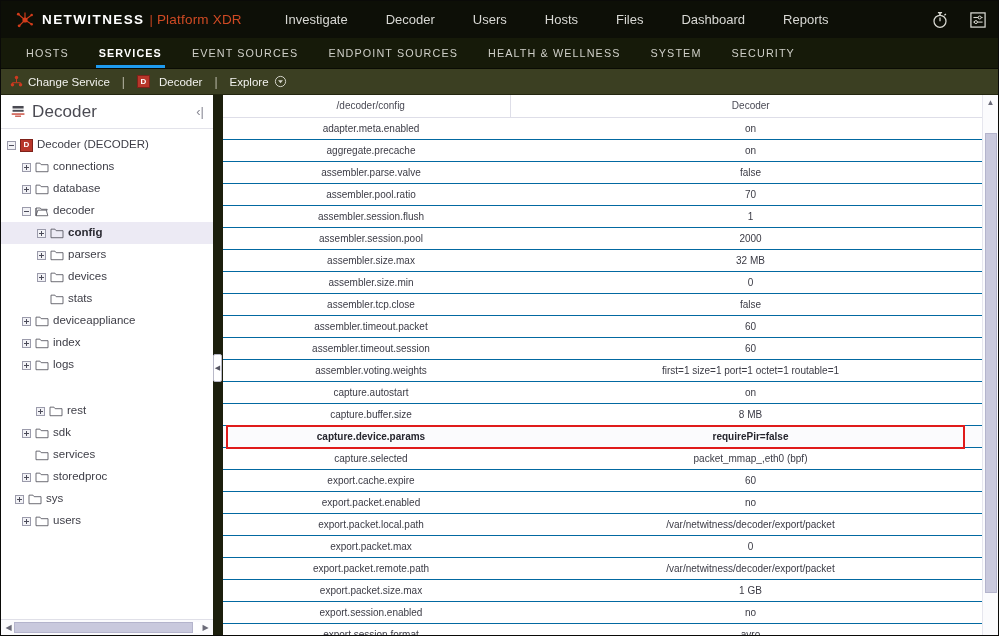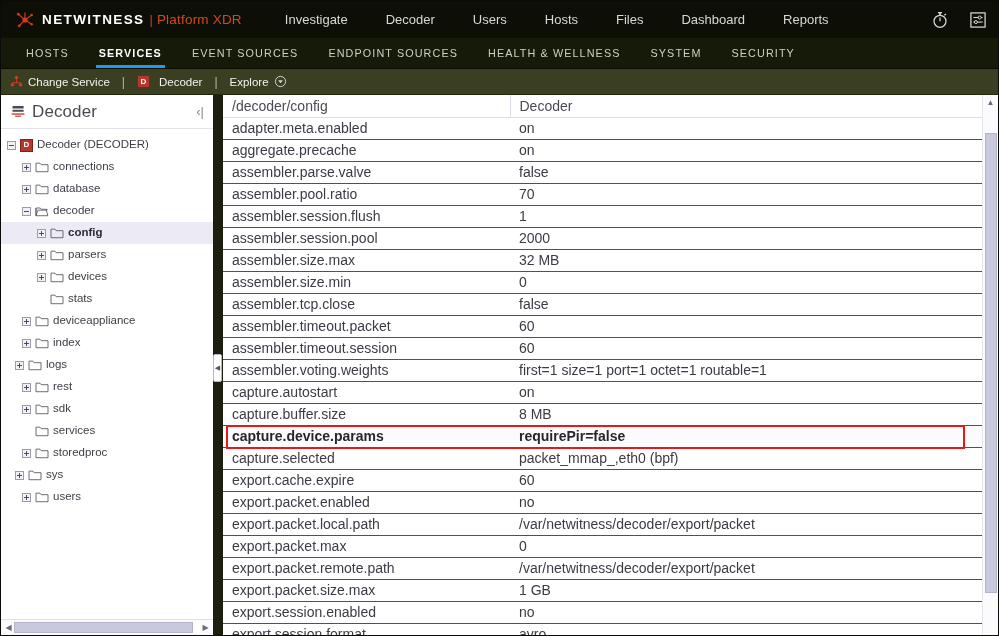--- a/index.html
+++ b/index.html
@@ -177,22 +177,22 @@
   .main {
     flex: 1 1 auto; min-width: 0; background: #fff;
     display: flex; flex-direction: column; min-height: 0;
     position: relative;
   }
   .table-wrap { flex: 1 1 auto; min-height: 0; overflow: hidden; position: relative; }
   table.cfg { width: 100%; border-collapse: collapse; table-layout: fixed; }
   table.cfg col.c1 { width: 287px; }
   table.cfg col.c2 { width: auto; }
   table.cfg th, table.cfg td {
-    font-size: 14px; color: #3b3b45; font-weight: 400;
-    text-align: left; padding: 0 0 0 9px;
+    font-size: 10px; color: #3b3b45; font-weight: 400;
+    text-align: center; padding: 0 0 0 9px;
     height: 21px; line-height: 21px;
     white-space: nowrap; overflow: hidden; text-overflow: ellipsis;
   }
   table.cfg thead th {
     border-bottom: 1px solid #dedee8;
     color: #4a4a55;
     height: 22px; line-height: 22px;
   }
   table.cfg thead th.k { border-right: 1px solid #dedee8; }
   table.cfg tbody tr { border-bottom: 1px solid #0369a1; }
@@ -388,28 +388,28 @@
             </svg>
             <span class="tree-label">deviceappliance</span>
           </div>
           <div class="tree-row" style="padding-left: 21px;">
             <span class="exp plus"></span>
             <svg viewBox="0 0 16 14" class="folder">
               <path d="M1 2.5 H5.6 L7 4.3 H15 V12.5 H1 Z" fill="none" stroke="#55555f" stroke-width="1"></path>
             </svg>
             <span class="tree-label">index</span>
           </div>
-          <div class="tree-row" style="padding-left: 14px;">
+          <div class="tree-row" style="padding-left: 21px;">
             <span class="exp plus"></span>
             <svg viewBox="0 0 16 14" class="folder">
               <path d="M1 2.5 H5.6 L7 4.3 H15 V12.5 H1 Z" fill="none" stroke="#55555f" stroke-width="1"></path>
             </svg>
             <span class="tree-label">logs</span>
           </div>
-          <div class="tree-row" style="padding-left: 21px;">
+          <div class="tree-row" style="padding-left: 35px; margin-top: 24px;">
             <span class="exp plus"></span>
             <svg viewBox="0 0 16 14" class="folder">
               <path d="M1 2.5 H5.6 L7 4.3 H15 V12.5 H1 Z" fill="none" stroke="#55555f" stroke-width="1"></path>
             </svg>
             <span class="tree-label">rest</span>
           </div>
           <div class="tree-row" style="padding-left: 21px;">
             <span class="exp plus"></span>
             <svg viewBox="0 0 16 14" class="folder">
               <path d="M1 2.5 H5.6 L7 4.3 H15 V12.5 H1 Z" fill="none" stroke="#55555f" stroke-width="1"></path>

